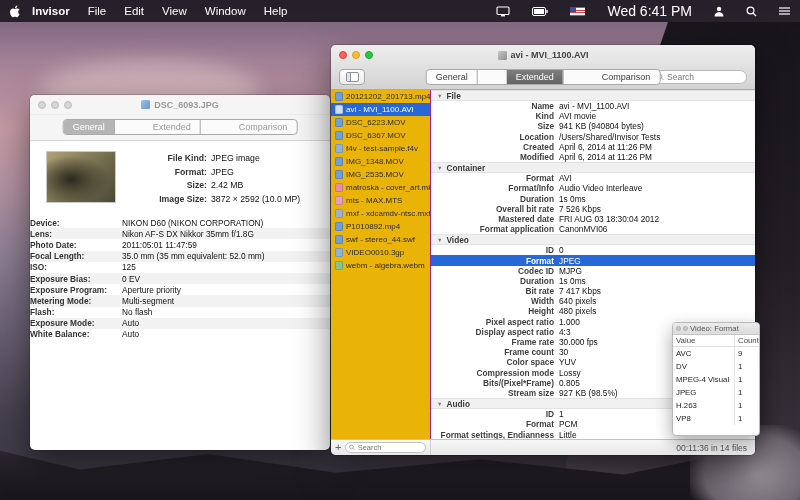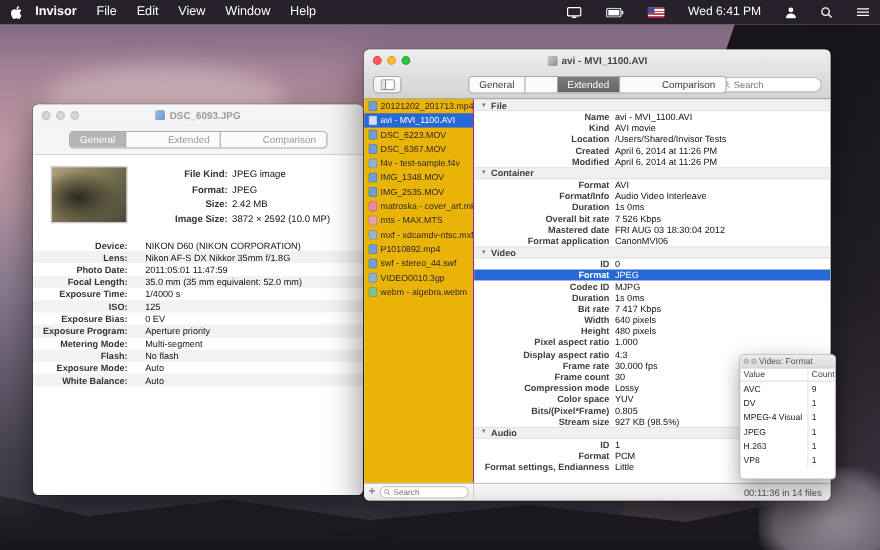--- a/index.html
+++ b/index.html
@@ -20,21 +20,21 @@
   .boulder { position:absolute; left:690px; top:425px; width:110px; height:75px;
     background:radial-gradient(ellipse at 60% 65%, #9a929b 0%, #6e6670 55%, transparent 78%); }
 
   
   .menubar { position:absolute; top:0; left:0; right:0; height:22px; z-index:60;
     background:rgba(24,21,27,.85); color:#fff; display:flex; align-items:center;
     font-size:11.5px; padding:0 10px; }
   .menu-items { display:flex; align-items:center; }
   .menu-items span { padding:0 9px; }
   .menu-items span:first-of-type { font-weight:bold; }
-  .menubar-right { margin-left:auto; display:flex; align-items:center; gap:22px; font-size:11px; }
+  .menubar-right { margin-left:auto; display:flex; align-items:center; gap:22px; font-size:14px; }
   .flag { width:15px; height:9px; position:relative;
     background:repeating-linear-gradient(180deg,#d8404a 0 1.3px,#fff 1.3px 2.6px); }
   .flag::before { content:""; position:absolute; left:0; top:0; width:6px; height:5px; background:#3a4fa0; }
 
   
   .window { position:absolute; border-radius:5px; background:#fff; overflow:hidden;
     box-shadow:0 14px 34px rgba(0,0,0,.5), 0 0 0 1px rgba(0,0,0,.18); }
   .titlebar { position:relative; display:flex; align-items:center; justify-content:center; flex:none; }
   .traffic { position:absolute; left:8px; top:6px; display:flex; gap:5px; }
   .traffic span { width:8px; height:8px; border-radius:50%; }
@@ -65,21 +65,21 @@
     background:
       radial-gradient(ellipse at 35% 55%, rgba(28,28,22,.85) 0%, rgba(62,56,40,.5) 35%, transparent 62%),
       linear-gradient(135deg,#b1a37b 0%,#8f8560 30%,#6e6a4c 58%,#4c4937 100%); }
   .summary { flex:1; padding-top:1px; }
   .srow { display:flex; font-size:8.7px; line-height:13.5px; }
   .slabel { width:86px; text-align:right; font-weight:bold; color:#333; padding-right:4px; flex:none; }
   .svalue { color:#111; white-space:nowrap; }
   .details { margin-top:11px; }
   .drow { display:flex; align-items:center; height:11.2px; font-size:8.3px; }
   .drow:nth-child(even) { background:#f2f2f2; }
-  .dlabel { width:102px; text-align:right; font-weight:bold; color:#333; padding-right:16px; flex:none; }
+  .dlabel { width:92px; text-align:left; font-weight:bold; color:#333; padding-right:5px; flex:none; }
   .dvalue { color:#111; white-space:nowrap; }
 
   
   .right-window { left:331px; top:45px; width:424px; height:410px; z-index:20; display:flex; flex-direction:column; }
   .rw-header { flex:none; background:linear-gradient(#eeeeee,#d3d3d3); border-bottom:1px solid #a9a9a9; }
   .right-window .titlebar { height:20px; }
   .rw-toolbar { position:relative; height:24px; display:flex; align-items:center; padding:0 8px; }
   .toolbar-btn { width:26px; height:16px; border:1px solid #a9a9a9; border-radius:4px;
     background:linear-gradient(#fdfdfd,#eee); display:flex; align-items:center; justify-content:center; }
   .searchfield { margin-left:auto; width:96px; height:14px; border:1px solid #b9b9b9; border-radius:7px;
@@ -238,24 +238,20 @@
           </div>
           <div class="drow">
             <span class="dlabel">Photo Date:</span>
             <span class="dvalue">2011:05:01 11:47:59</span>
           </div>
           <div class="drow">
             <span class="dlabel">Focal Length:</span>
             <span class="dvalue">35.0 mm (35 mm equivalent: 52.0 mm)</span>
           </div>
           <div class="drow">
-            <span class="dlabel">Exposure Time:</span>
-            <span class="dvalue">1/4000 s</span>
-          </div>
-          <div class="drow">
             <span class="dlabel">ISO:</span>
             <span class="dvalue">125</span>
           </div>
           <div class="drow">
             <span class="dlabel">Exposure Bias:</span>
             <span class="dvalue">0 EV</span>
           </div>
           <div class="drow">
             <span class="dlabel">Exposure Program:</span>
             <span class="dvalue">Aperture priority</span>
@@ -383,20 +379,24 @@
           <div>
               <div class="mrow">
                 <span class="mlabel">Name</span>
                 <span class="mvalue">avi - MVI_1100.AVI</span>
               </div>
               <div class="mrow">
                 <span class="mlabel">Kind</span>
                 <span class="mvalue">AVI movie</span>
               </div>
               <div class="mrow">
+                <span class="mlabel">Size</span>
+                <span class="mvalue">941 KB (940804 bytes)</span>
+              </div>
+              <div class="mrow">
                 <span class="mlabel">Location</span>
                 <span class="mvalue">/Users/Shared/Invisor Tests</span>
               </div>
               <div class="mrow">
                 <span class="mlabel">Created</span>
                 <span class="mvalue">April 6, 2014 at 11:26 PM</span>
               </div>
               <div class="mrow">
                 <span class="mlabel">Modified</span>
                 <span class="mvalue">April 6, 2014 at 11:26 PM</span>
@@ -479,26 +479,26 @@
               </div>
               <div class="mrow">
                 <span class="mlabel">Frame rate</span>
                 <span class="mvalue">30.000 fps</span>
               </div>
               <div class="mrow">
                 <span class="mlabel">Frame count</span>
                 <span class="mvalue">30</span>
               </div>
               <div class="mrow">
+                <span class="mlabel">Color space</span>
+                <span class="mvalue">YUV</span>
+              </div>
+              <div class="mrow">
                 <span class="mlabel">Compression mode</span>
                 <span class="mvalue">Lossy</span>
-              </div>
-              <div class="mrow">
-                <span class="mlabel">Color space</span>
-                <span class="mvalue">YUV</span>
               </div>
               <div class="mrow">
                 <span class="mlabel">Bits/(Pixel*Frame)</span>
                 <span class="mvalue">0.805</span>
               </div>
               <div class="mrow">
                 <span class="mlabel">Stream size</span>
                 <span class="mvalue">927 KB (98.5%)</span>
               </div>
             </div>

